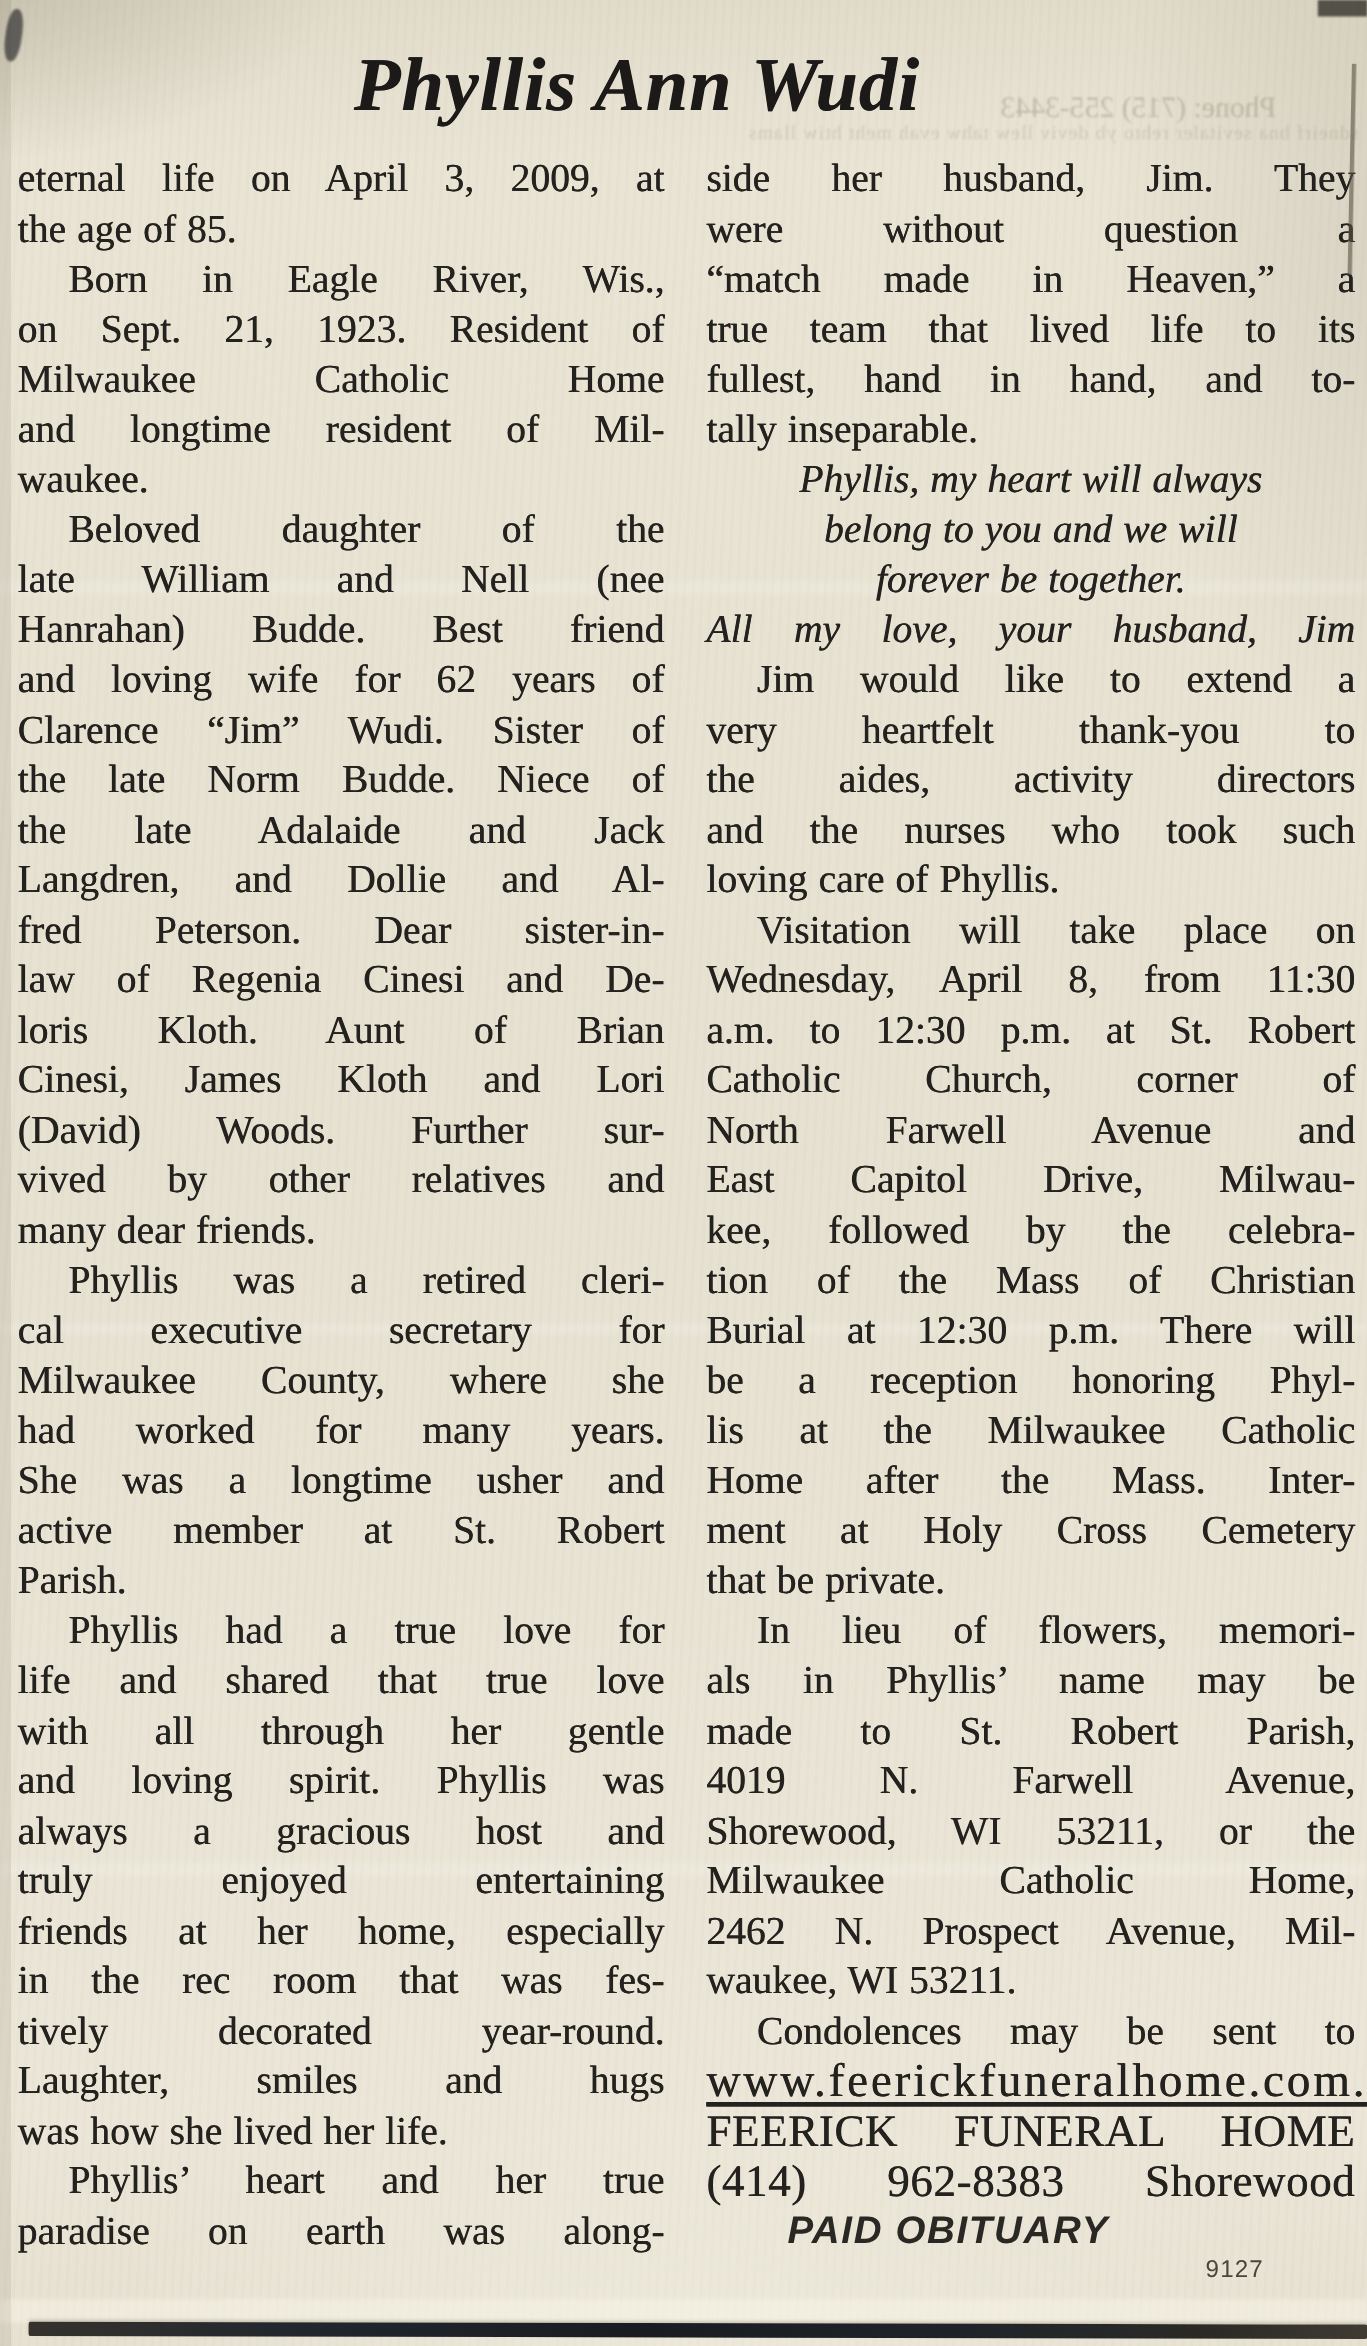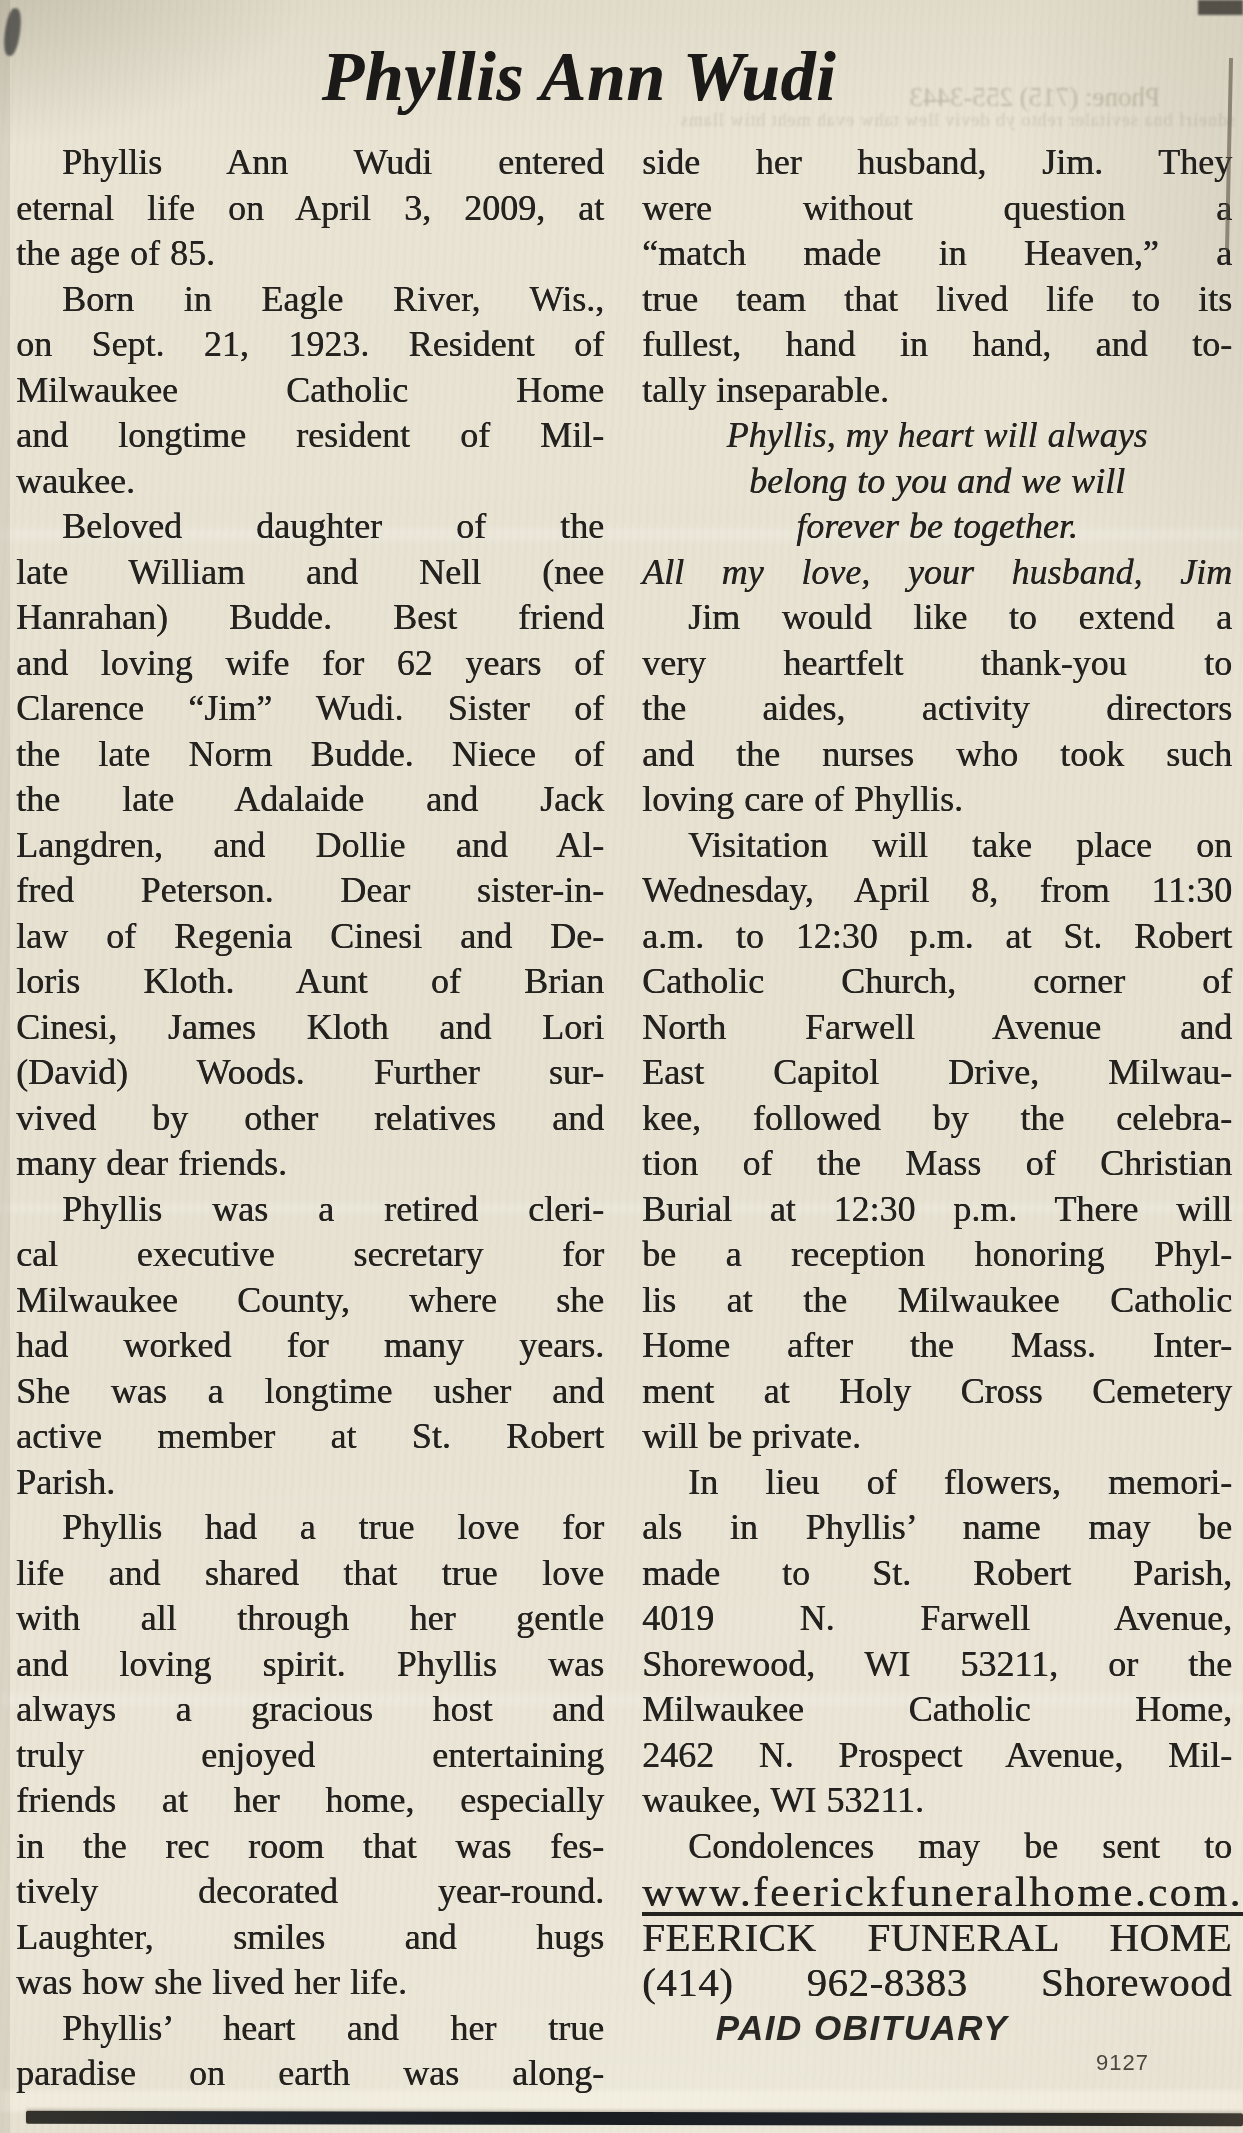--- a/index.html
+++ b/index.html
@@ -111,21 +111,20 @@
   <div class="streak streak-3"></div>
   <div class="light-band"></div>
   <div class="edge-l"></div>
 
   <div class="bleed bleed-1">Phone: (715) 255-3443</div>
   <div class="bleed bleed-2">sdneirf bna sevitaler rehto yb deviv llew tahw evah meht htiw llams</div>
 
   <div class="title">Phyllis Ann Wudi</div>
 
   <div class="col col-left">
-      <div class="ln in">Phyllis Ann Wudi entered</div>
       <div class="ln">eternal life on April 3, 2009, at</div>
       <div class="ln end">the age of 85.</div>
       <div class="ln in">Born in Eagle River, Wis.,</div>
       <div class="ln">on Sept. 21, 1923. Resident of</div>
       <div class="ln">Milwaukee Catholic Home</div>
       <div class="ln">and longtime resident of Mil-</div>
       <div class="ln end">waukee.</div>
       <div class="ln in">Beloved daughter of the</div>
       <div class="ln">late William and Nell (nee</div>
       <div class="ln">Hanrahan) Budde. Best friend</div>
@@ -184,21 +183,21 @@
       <div class="ln">Catholic Church, corner of</div>
       <div class="ln">North Farwell Avenue and</div>
       <div class="ln">East Capitol Drive, Milwau-</div>
       <div class="ln">kee, followed by the celebra-</div>
       <div class="ln">tion of the Mass of Christian</div>
       <div class="ln">Burial at 12:30 p.m. There will</div>
       <div class="ln">be a reception honoring Phyl-</div>
       <div class="ln">lis at the Milwaukee Catholic</div>
       <div class="ln">Home after the Mass. Inter-</div>
       <div class="ln">ment at Holy Cross Cemetery</div>
-      <div class="ln end">will be private.</div>
+      <div class="ln end">that be private.</div>
       <div class="ln in">In lieu of flowers, memori-</div>
       <div class="ln">als in Phyllis’ name may be</div>
       <div class="ln">made to St. Robert Parish,</div>
       <div class="ln">4019 N. Farwell Avenue,</div>
       <div class="ln">Shorewood, WI 53211, or the</div>
       <div class="ln">Milwaukee Catholic Home,</div>
       <div class="ln">2462 N. Prospect Avenue, Mil-</div>
       <div class="ln end">waukee, WI 53211.</div>
       <div class="ln in">Condolences may be sent to</div>
       <div class="ln u lg">www.feerickfuneralhome.com.</div>

